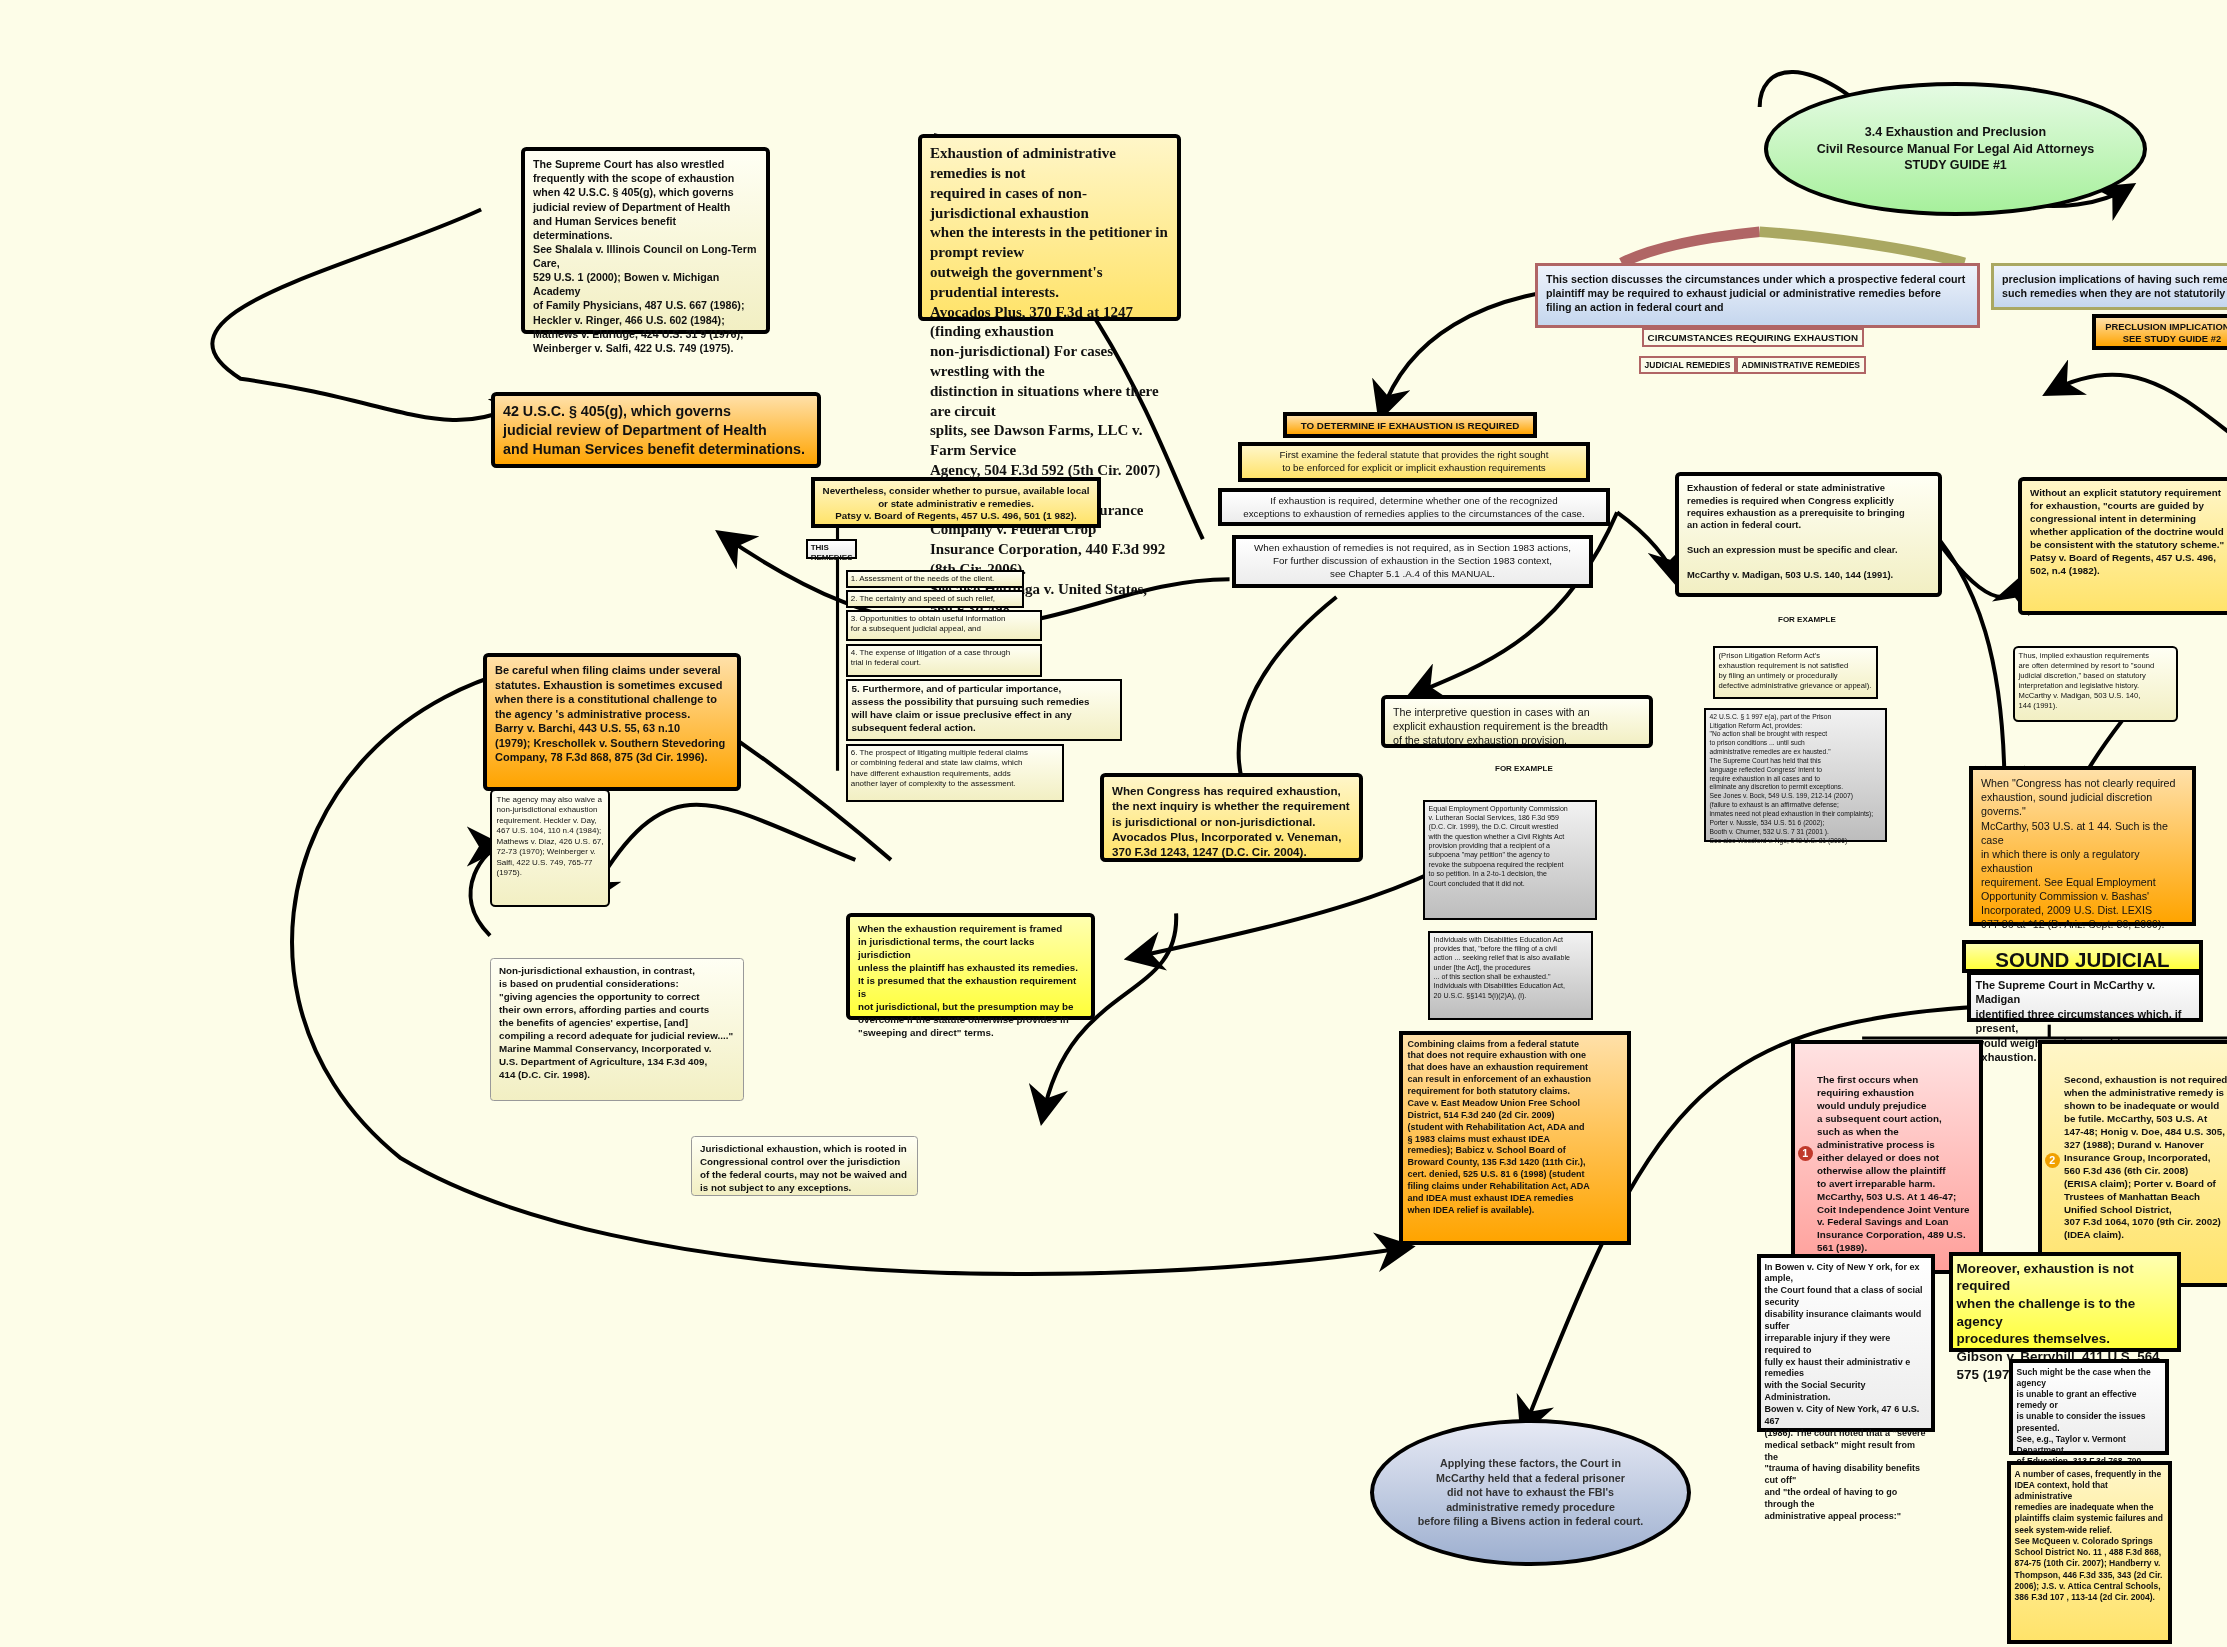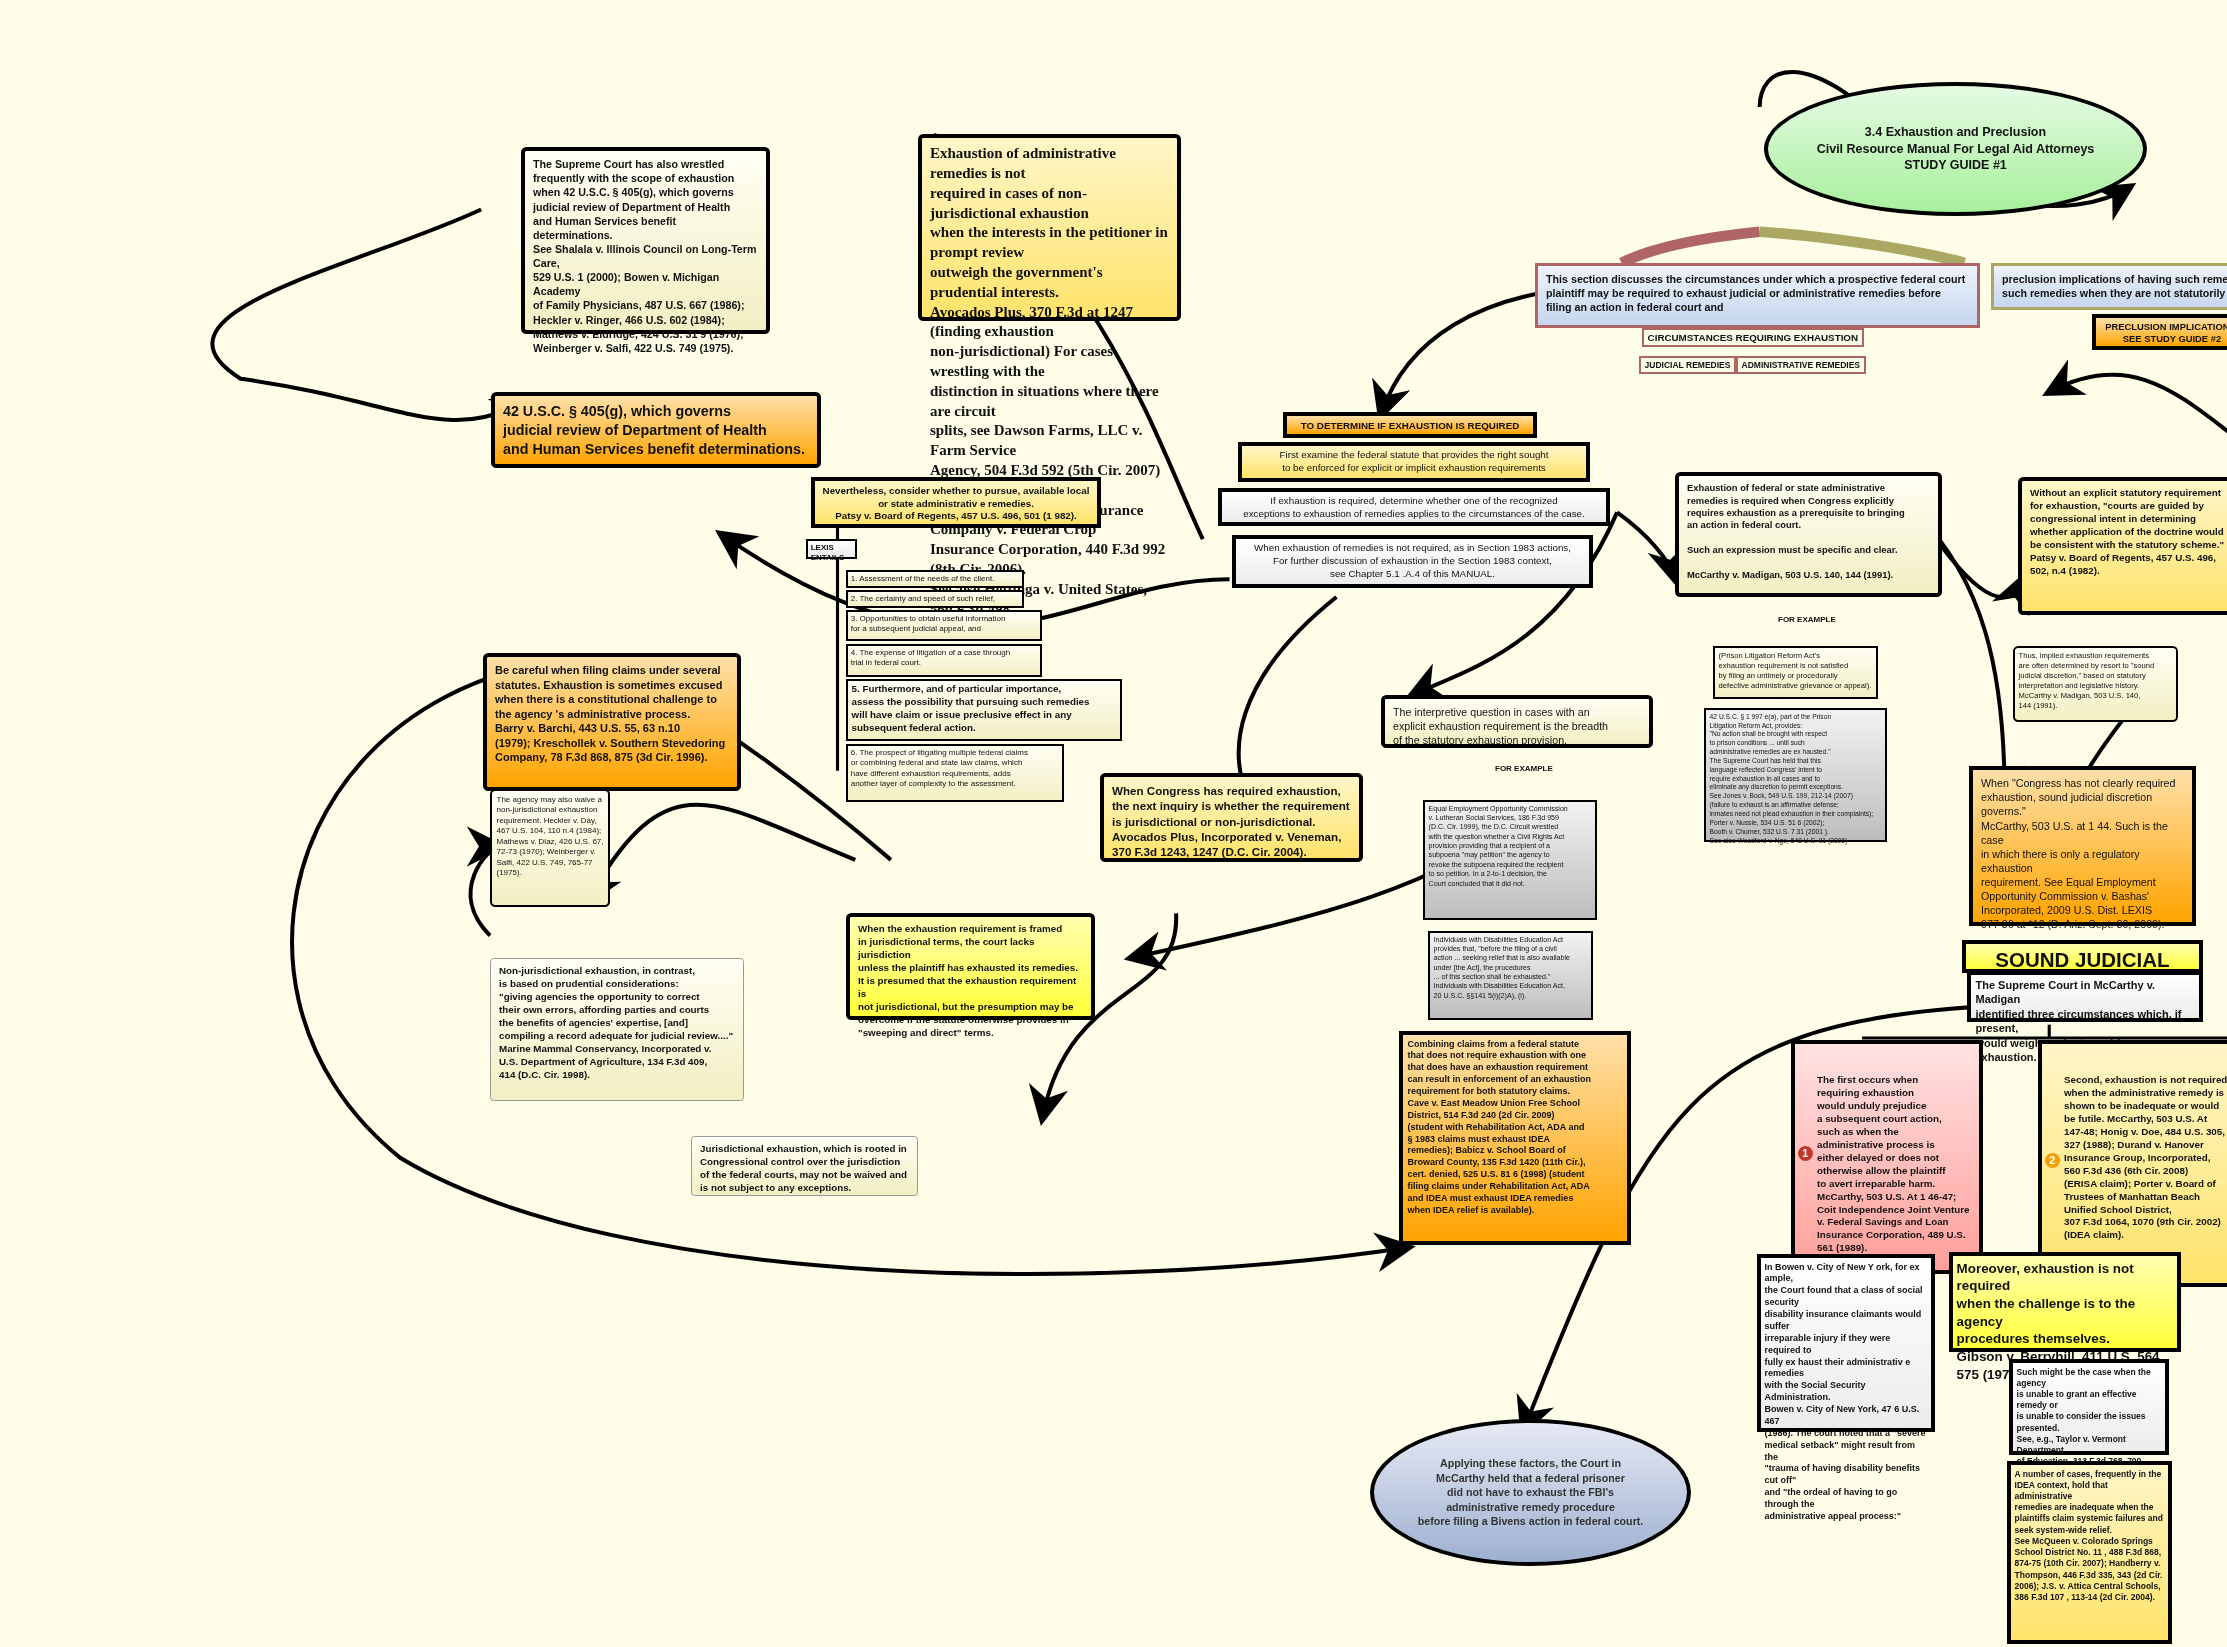--- a/index.html
+++ b/index.html
@@ -130,21 +130,21 @@
 distinction in situations where there are circuit
 splits, see Dawson Farms, LLC v. Farm Service
 Agency, 504 F.3d 592 (5th Cir. 2007) and Ace
 Property and Casualty Insurance Company v. Federal Crop
 Insurance Corporation, 440 F.3d 992 (8th Cir. 2006).
 See also Hettinga v. United States, 560 F.3d 498
 (D.C. Cir. 2009).</div>
 <div class="node yellow b sq center" style="left:811px;top:477px;width:290px;height:51px;font-size:9.8px;padding:3.6px;">Nevertheless, consider whether to pursue, available local
 or state administrativ e remedies.
 Patsy v. Board of Regents, 457 U.S. 496, 501 (1 982).</div>
-<div class="node white b sq" style="left:806px;top:539px;width:51px;height:20px;font-size:8px;padding:1.8px 2.7px;border-width:2.7px;">LEXIS ENTAILS</div>
+<div class="node white b sq" style="left:806px;top:539px;width:51px;height:20px;font-size:8px;padding:1.8px 2.7px;border-width:2.7px;">THIS REMEDIES</div>
 <div class="node cream sq" style="left:846px;top:570px;width:178px;height:18px;font-size:8px;padding:1.8px 2.7px;border-width:2.7px;">1. Assessment of the needs of the client.</div>
 <div class="node cream sq" style="left:846px;top:590px;width:178px;height:18px;font-size:8px;padding:1.8px 2.7px;border-width:2.7px;">2. The certainty and speed of such relief,</div>
 <div class="node cream sq" style="left:846px;top:610px;width:196px;height:31px;font-size:8px;padding:1.8px 2.7px;border-width:2.7px;">3. Opportunities to obtain useful information
 for a subsequent judicial appeal, and</div>
 <div class="node cream sq" style="left:846px;top:644px;width:196px;height:33px;font-size:8px;padding:1.8px 2.7px;border-width:2.7px;">4. The expense of litigation of a case through
 trial in federal court.</div>
 <div class="node cream b sq" style="left:846px;top:679px;width:276px;height:62px;font-size:9.8px;padding:1.8px 3.6px;border-width:2.7px;">5. Furthermore, and of particular importance,
 assess the possibility that pursuing such remedies
 will have claim or issue preclusive effect in any
 subsequent federal action.</div>

